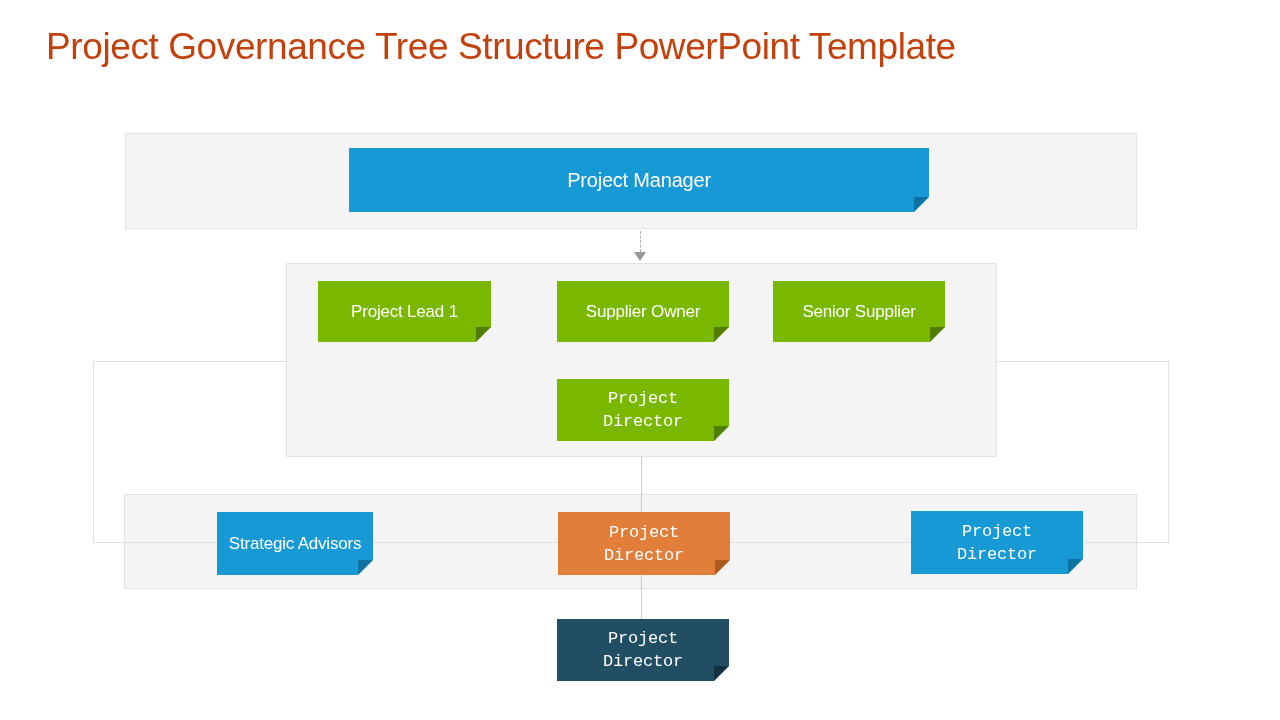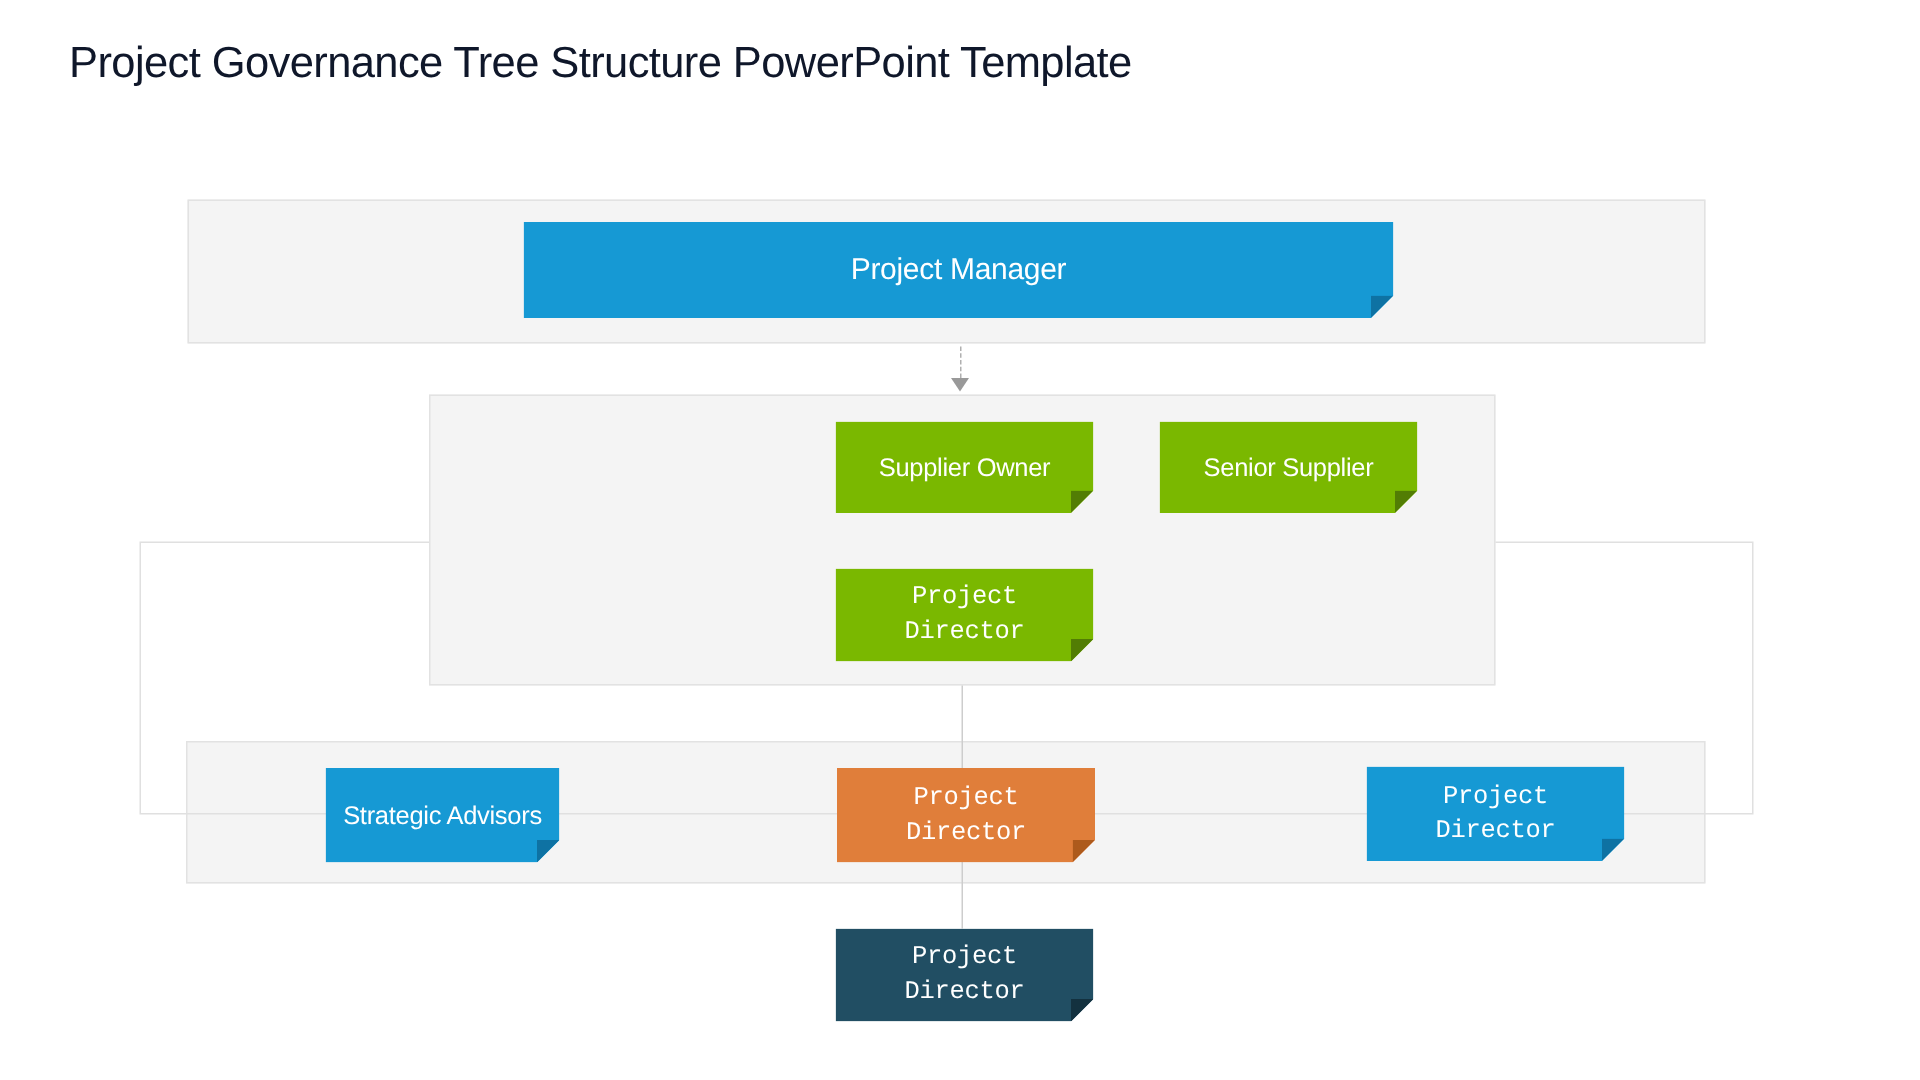--- a/index.html
+++ b/index.html
@@ -2,21 +2,21 @@
 <html style="--blue: #1699d4; --blue-fold: #0e72a3; --green: #7ab800; --green-fold: #527d04; --orange: #e07e3a; --orange-fold: #ad5a1c; --navy: #214e63; --navy-fold: #13313f; --container-bg: #f4f4f4; --container-border: #e2e2e2; --outline-border: #e0e0e0; --connector-dash: #b0b0b0; --connector-line: #cdcdcd; --arrow: #999999;"><head>
 <meta charset="utf-8">
 <style>
   html,body{margin:0;padding:0;background:#ffffff;}
   .slide{
     position:relative;width:1280px;height:720px;background:#ffffff;overflow:hidden;
     font-family:"Liberation Sans",sans-serif;
   }
   .title{
     position:absolute;left:46px;top:26px;
-    font-size:29px;font-weight:300;letter-spacing:-0.4px;color:#0f172a;white-space:nowrap;
+    font-size:37px;font-weight:300;letter-spacing:-0.4px;color:#c2410c;white-space:nowrap;
   }
   .panel{
     position:absolute;background:var(--container-bg);border:1px solid var(--container-border);
     box-sizing:border-box;
   }
   .outline{
     position:absolute;background:transparent;border:1px solid var(--outline-border);
     box-sizing:border-box;
   }
   .node{
@@ -67,20 +67,23 @@
   <div class="panel" style="left:286px;top:263px;width:711px;height:194px"></div>
 
   <div class="dash-line"></div>
   <div class="arrow-head"></div>
   <div class="v-line"></div>
 
   <div class="node blue pm" style="left:349px;top:148px;width:580px;height:64px">
     <span class="lbl">Project Manager</span>
   </div>
 
+  <div class="node green" style="left:318px;top:281px;width:173px;height:61px">
+    <span class="lbl">Project Lead 1</span>
+  </div>
   <div class="node green" style="left:557px;top:281px;width:172px;height:61px">
     <span class="lbl">Supplier Owner</span>
   </div>
   <div class="node green" style="left:773px;top:281px;width:172px;height:61px">
     <span class="lbl">Senior Supplier</span>
   </div>
   <div class="node green two" style="left:557px;top:379px;width:172px;height:62px">
     <span class="lbl">Project Director</span>
   </div>
 

